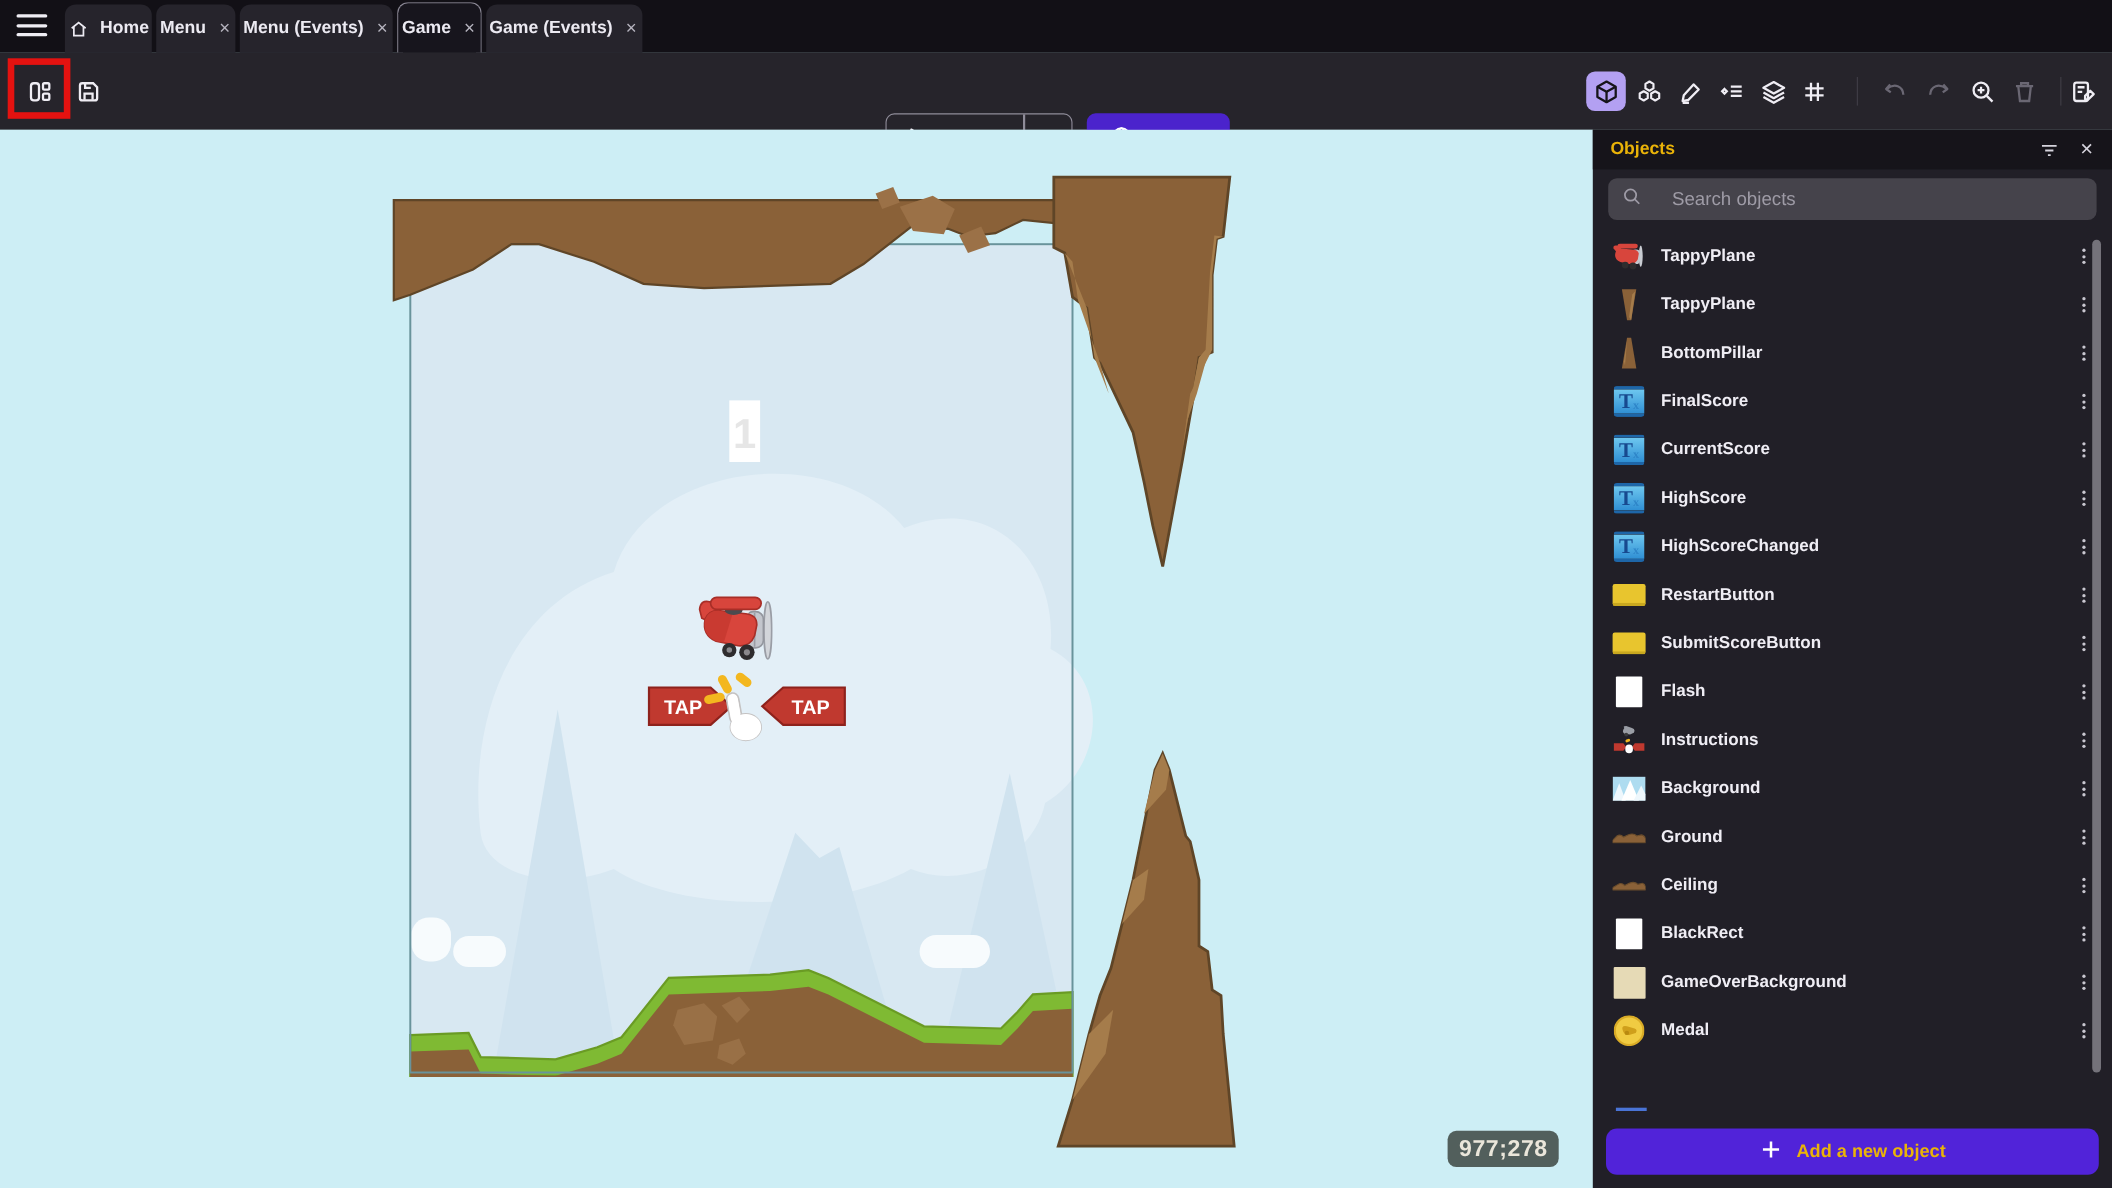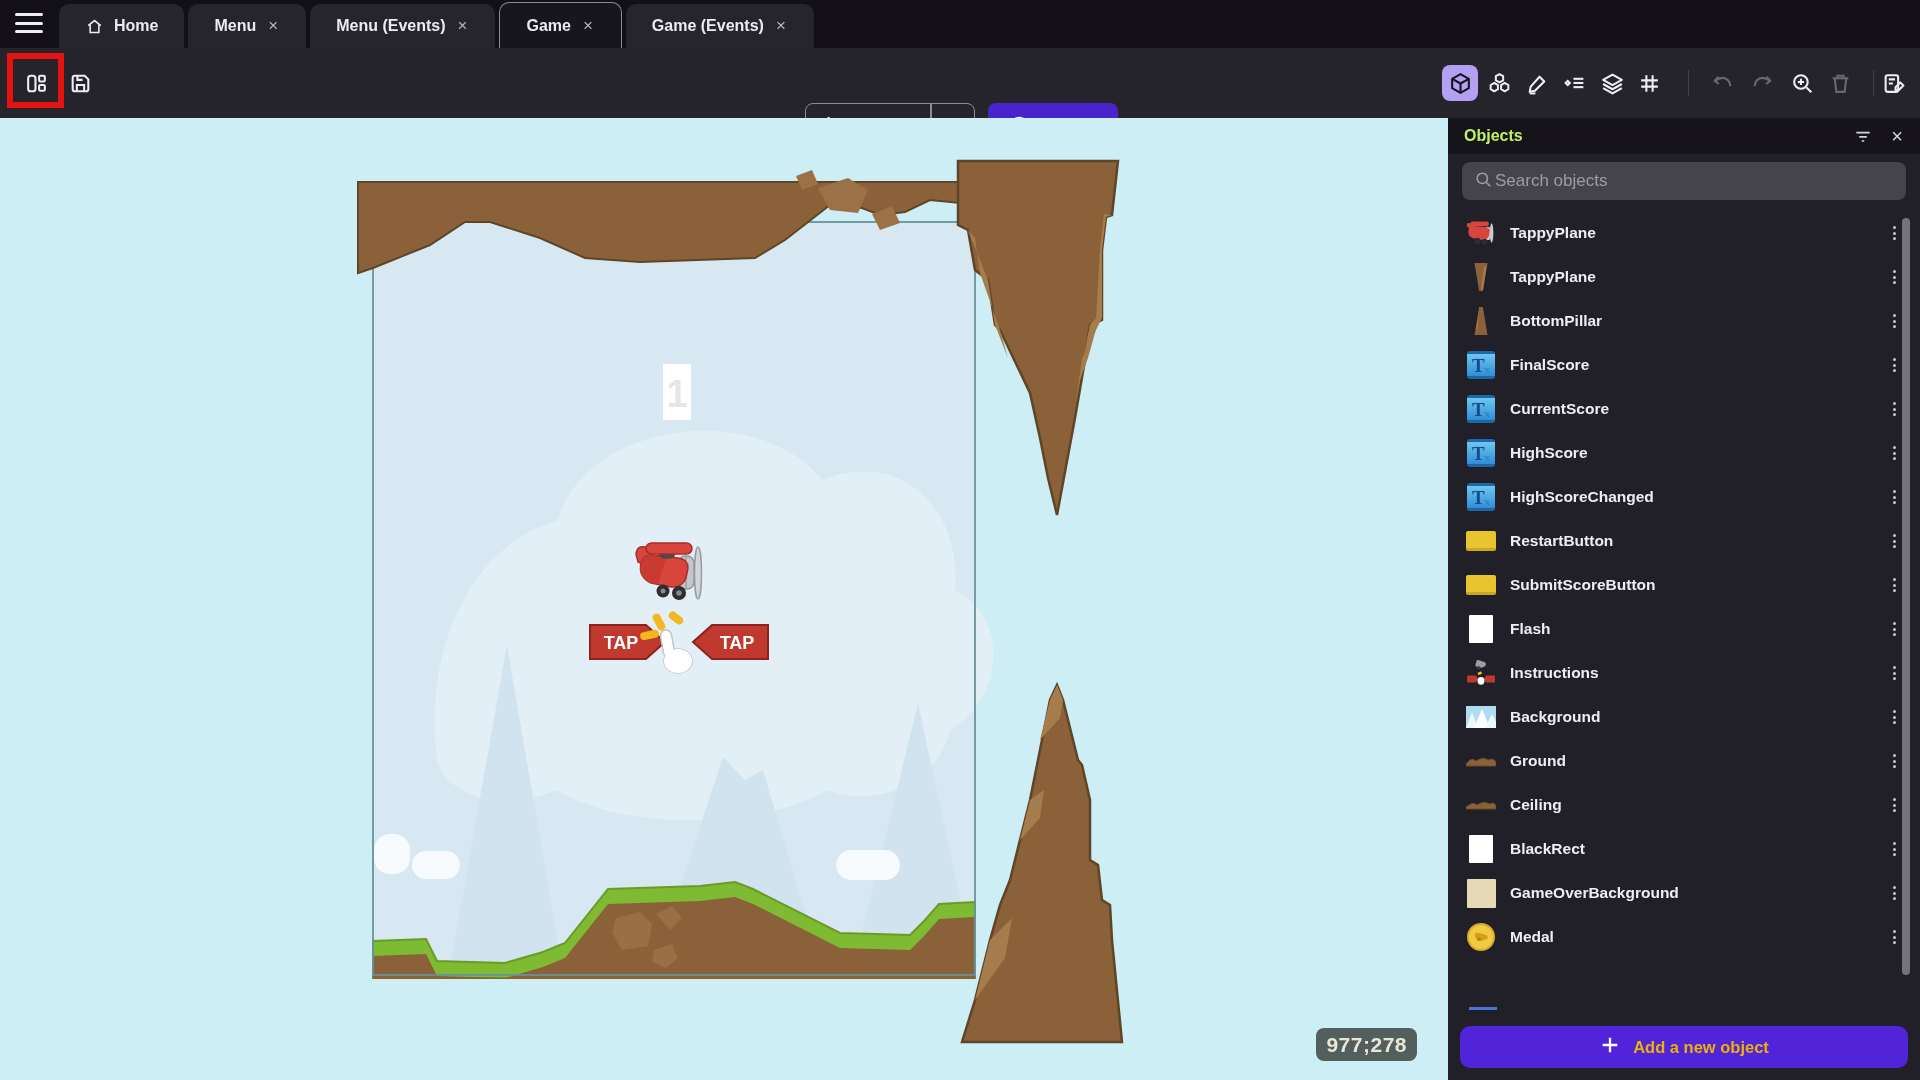--- a/index.html
+++ b/index.html
@@ -4,21 +4,21 @@
 <style>
   * { margin:0; padding:0; box-sizing:border-box; }
   html,body { width:1920px; height:1080px; overflow:hidden; background:#cdeef5;
               font-family:"Liberation Sans", sans-serif; }
 
   
   #topbar { position:absolute; left:0; top:0; width:1920px; height:48px; background:#121016; }
   #hamburger { position:absolute; left:15px; top:13px; width:28px; height:22px; cursor:pointer; }
   #hamburger div { height:3px; background:#efedf4; border-radius:2px; margin-bottom:5.5px; }
   .tabs { position:absolute; left:59px; top:0; height:48px; display:flex; align-items:flex-end; gap:4px; }
-  .tab { height:44px; display:flex; align-items:center; padding:0 26px; gap:10px;
+  .tab { height:44px; display:flex; align-items:center; padding:0 3px; gap:10px;
          background:#26242c; border-radius:10px 10px 0 0; color:#eceaf2; font-size:16px;
          font-weight:700; cursor:pointer; white-space:nowrap; }
   .tab.active { background:#17151d; border:1.5px solid #8d8a97; border-bottom:none; height:46px; }
   .tab .close { color:#b6b4bf; font-size:17px; font-weight:400; padding:0 2px; }
   .tab svg { display:block; }
 
   
   #toolbar { position:absolute; left:0; top:48px; width:1920px; height:70px; background:#26242b; }
   .tbicon { position:absolute; top:17px; width:36px; height:36px; display:flex; align-items:center;
             justify-content:center; border-radius:8px; cursor:pointer; }
@@ -43,25 +43,25 @@
   #canvas { position:absolute; left:0; top:118px; width:1448px; height:962px; background:#cdeef5; }
   #coord-badge { position:absolute; right:31px; bottom:19px; min-width:88px; height:33px;
                  background:rgba(72,84,80,.93); border-radius:8px; color:#eae6da; font-size:21px;
                  font-weight:700; display:flex; align-items:center; justify-content:center;
                  padding:0 10px; letter-spacing:.5px; }
 
   
   #panel { position:absolute; left:1448px; top:118px; width:472px; height:962px; background:#211f27; }
   #panel-header { position:absolute; left:0; top:0; width:472px; height:36px; background:#16141a;
                   display:flex; align-items:center; }
-  #panel-title { color:#bef264; font-size:16px; font-weight:700; margin-left:16px; flex:1; }
+  #panel-title { color:#eab308; font-size:16px; font-weight:700; margin-left:16px; flex:1; }
   .ph-icon { width:34px; height:30px; display:flex; align-items:center; justify-content:center; cursor:pointer; }
   #panel-close { color:#d6d4dd; font-size:20px; font-weight:400; }
   #search-box { position:absolute; left:14px; top:44px; width:444px; height:38px; background:#45434b;
-                border-radius:8px; display:flex; align-items:center; padding:0 12px; gap:2px; }
+                border-radius:8px; display:flex; align-items:center; padding:0 12px; gap:27px; }
   #search-input { flex:1; background:transparent; border:none; outline:none; color:#e8e6ef;
                   font-size:17px; font-family:"Liberation Sans",sans-serif; }
   #search-input::placeholder { color:#9e9ba6; }
   #obj-list { position:absolute; left:0; top:93px; width:462px; }
   .obj-row { height:44px; display:flex; align-items:center; cursor:pointer; }
   .obj-ic { width:30px; height:30px; margin-left:18px; display:flex; align-items:center; justify-content:center; }
   .obj-label { color:#efedf4; font-size:15.5px; font-weight:700; margin-left:14px; flex:1; }
   .dots { color:#c9c7d0; font-size:15px; margin-right:14px; line-height:1; cursor:pointer;
           display:flex; flex-direction:column; gap:2.5px; align-items:center; }
   .dots i { width:3px; height:3px; border-radius:50%; background:#c9c7d0; display:block; }

